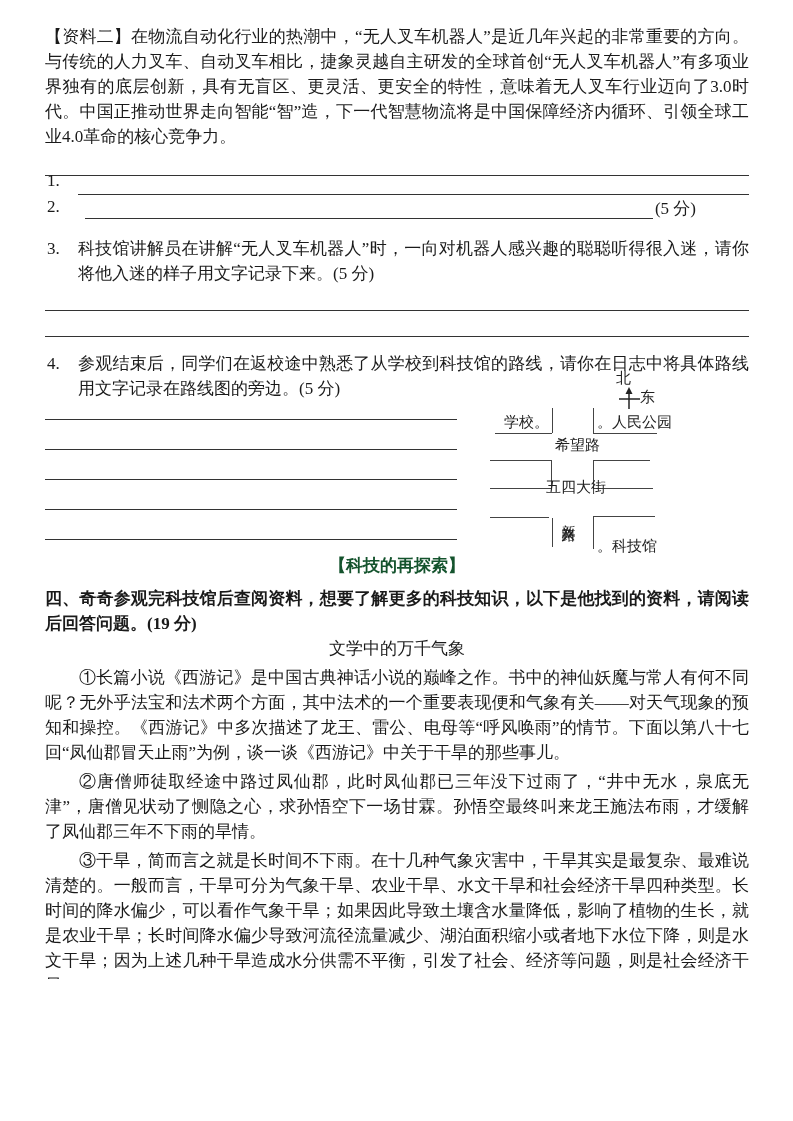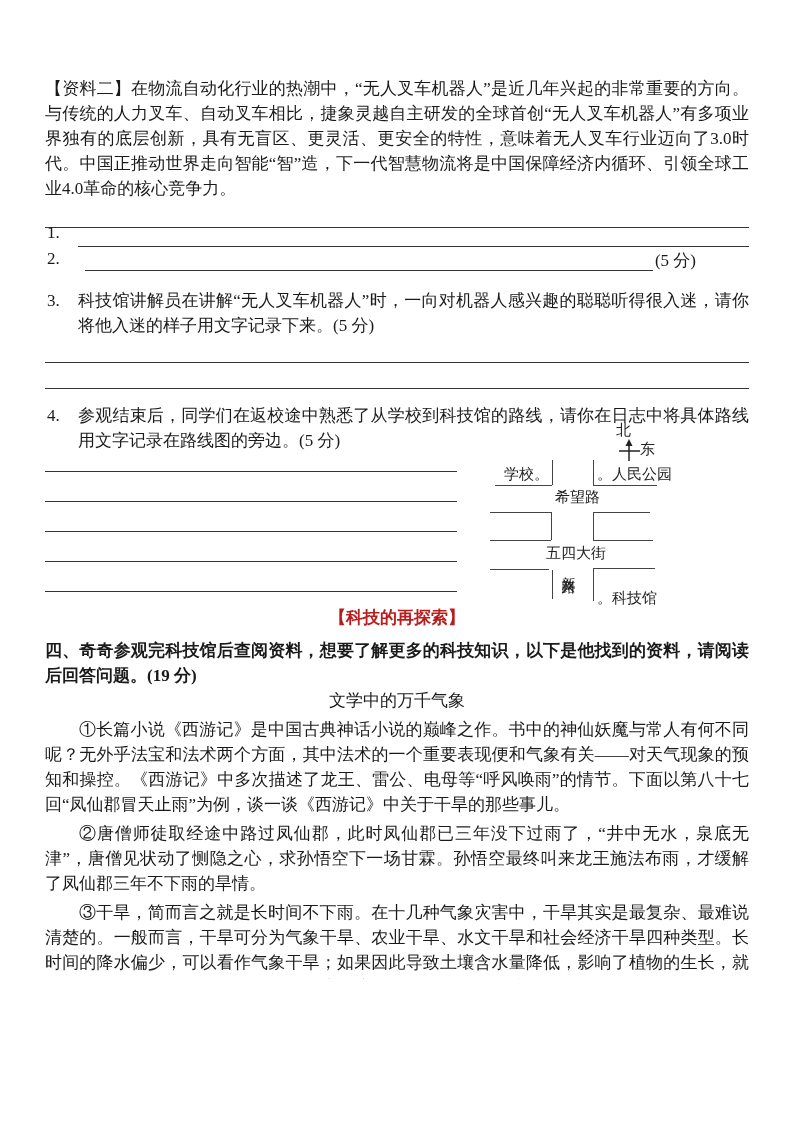--- a/index.html
+++ b/index.html
@@ -5,21 +5,21 @@
   * { margin:0; padding:0; box-sizing:border-box; }
   html,body { background:#ffffff; }
   body {
     width:793px; height:1121px;
     font-family:"Liberation Serif","DejaVu Serif",serif;
     color:#1a1a1a;
   }
   .page {
     position:relative;
     width:793px; height:979px;
-    padding:76px 44px 0 45px;
+    padding:24px 44px 0 45px;
     font-size:17px; line-height:25px;
     overflow:hidden;
   }
   .para { text-align:justify; }
   .indent { text-indent:2em; }
 
   
   .q { position:relative; padding-left:33px; text-align:justify; }
   .q .qnum { position:absolute; left:2px; top:0; }
 
@@ -44,21 +44,21 @@
   .q4lines .ln { height:30px; }
 
   
   .map { position:absolute; left:443px; top:16px; width:176px; height:190px; font-size:15px; line-height:16px; }
   .map .lbl { position:absolute; white-space:nowrap; color:#222; }
   .map .vline { position:absolute; width:0; border-left:1px solid #444; }
   .map .hline { position:absolute; height:0; border-top:1px solid #444; }
   .map .vtext { position:absolute; writing-mode:vertical-rl; text-orientation:upright; letter-spacing:2px; font-size:14px; }
   .compass { position:absolute; left:124px; top:20px; }
 
-  .banner { margin-top:2px; text-align:center; font-weight:bold; color:#b91c1c; }
+  .banner { margin-top:2px; text-align:center; font-weight:bold; color:#14532d; }
   .heading4 { margin-top:8px; font-weight:bold; text-align:justify; }
   .article-title { text-align:center; margin-top:0; }
   .author { text-align:center; }
   .apara { margin-top:4px;font-family:Liberation Serif, serif; }
 </style>
 </head>
 <body>
 
 <div class="page">
 
@@ -119,21 +119,21 @@
       <span class="lbl" style="left:67px; top:70px;">希望路</span>
 
       <div class="hline" style="left:2px; top:93px; width:61px;"></div>
       <div class="vline" style="left:63px; top:93px; height:28px;"></div>
       <div class="hline" style="left:2px; top:121px; width:61px;"></div>
 
       <div class="hline" style="left:105px; top:93px; width:57px;"></div>
       <div class="vline" style="left:105px; top:93px; height:28px;"></div>
       <div class="hline" style="left:105px; top:121px; width:60px;"></div>
 
-      <span class="lbl" style="left:58px; top:126px;">五四大街</span>
+      <span class="lbl" style="left:58px; top:112px;">五四大街</span>
 
       <div class="hline" style="left:2px; top:150px; width:59px;"></div>
       <div class="vline" style="left:64px; top:151px; height:29px;"></div>
 
       <span class="vtext" style="left:72px; top:146px;">新兴路</span>
 
       <div class="vline" style="left:105px; top:149px; height:33px;"></div>
       <div class="hline" style="left:105px; top:149px; width:62px;"></div>
       <span class="lbl" style="left:109px; top:171px;">。科技馆</span>
     </div>

